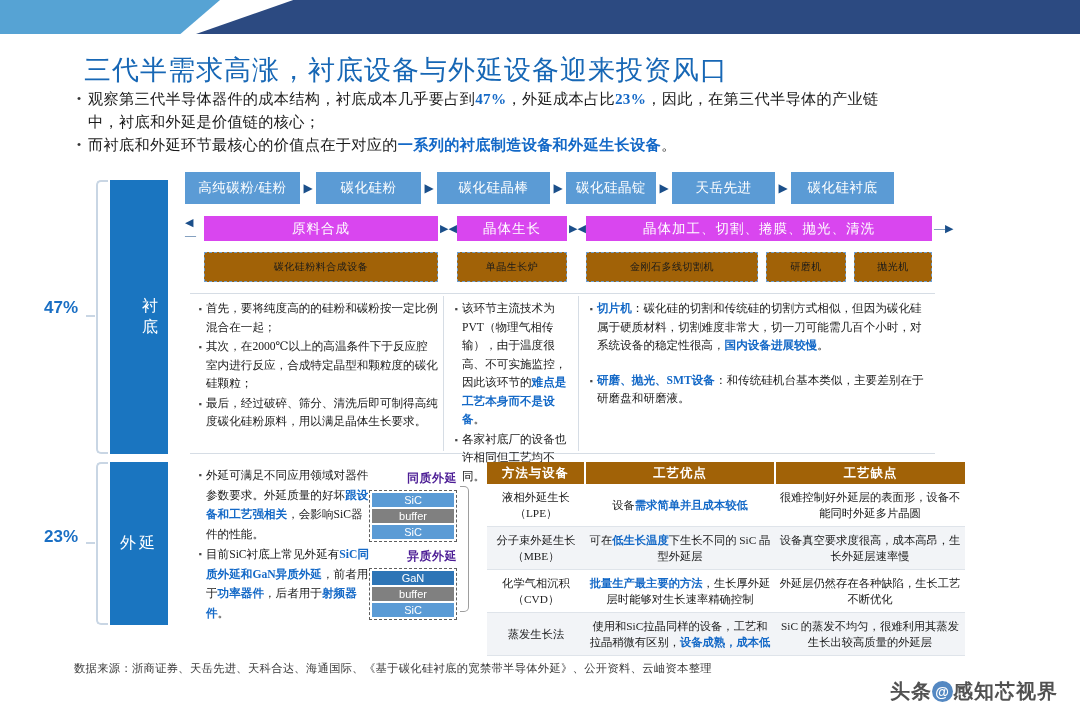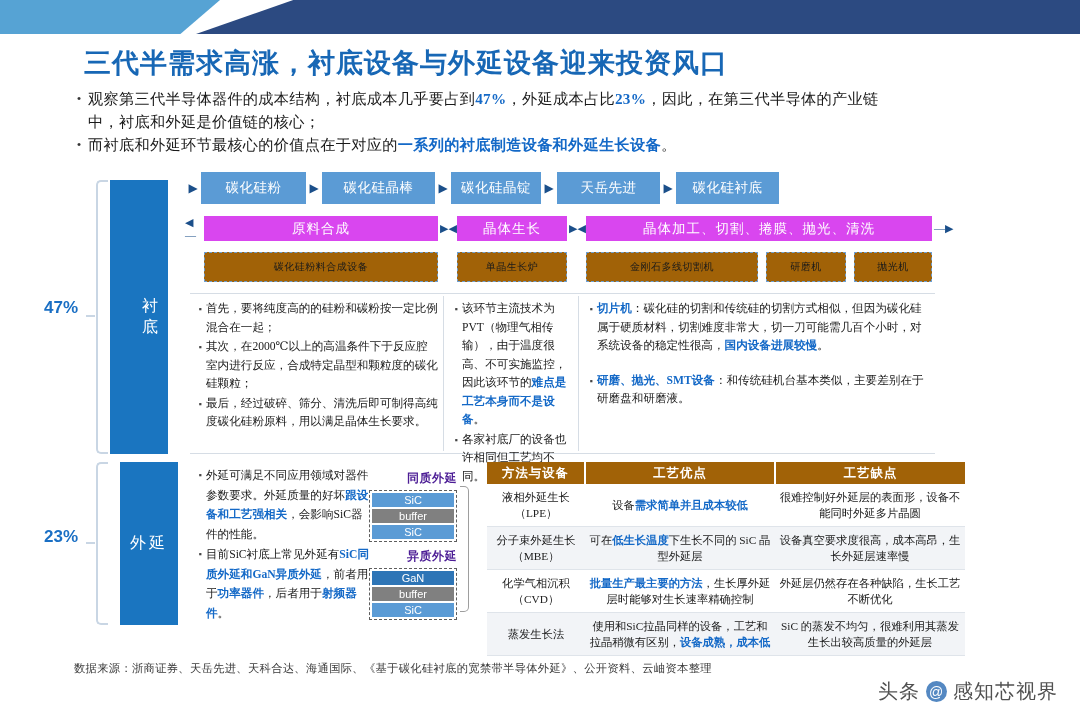--- a/index.html
+++ b/index.html
@@ -17,22 +17,22 @@
     clip-path: polygon(0 0, 100% 0, 82% 100%, 0 100%);
   }
   .hdr-dark {
     position:absolute; left:196px; top:0; width:884px; height:34px;
     background:#2c4a81;
     clip-path: polygon(11% 0, 100% 0, 100% 100%, 0 100%);
   }
 
   
   .title {
-    position:absolute; left:84px; top:45px;
-    font-size:27px; font-weight:bold; color:#1767b5;
+    position:absolute; left:84px; top:52px;
+    font-size:27px; font-weight:normal; color:#1767b5;
     letter-spacing:1px; white-space:nowrap;
   }
 
   
   .intro { position:absolute; left:70px; top:88px; width:940px; }
   .intro-row { display:flex; align-items:flex-start; margin-bottom:1px; }
   .bdot { width:18px; flex:0 0 18px; text-align:center; color:#333; font-size:13px; line-height:22px;}
   .intro-txt { font-size:15.2px; line-height:22.5px; color:#1a1a1a; letter-spacing:.3px; }
   .hl { color:#1469c7; font-weight:bold; }
 
@@ -48,21 +48,21 @@
   .brace-epi { left:96px; top:462px; height:163px; }
   .tick { position:absolute; width:9px; height:2px; background:#c9d6e4; }
   .tick-sub { left:86px; top:315px; }
   .tick-epi { left:86px; top:542px; }
   .stagebox {
     position:absolute; background:#1a75c0; color:#fff;
     display:flex; align-items:center; justify-content:center;
     font-size:16px; letter-spacing:3px; font-weight:500;
   }
   .stage-sub { left:110px; top:180px; width:58px; height:274px;padding-left:32px; }
-  .stage-epi { left:120px; top:462px; width:58px; height:163px; }
+  .stage-epi { left:110px; top:462px; width:58px; height:163px; }
 
   
   .chips { position:absolute; left:185px; top:172px; display:flex; align-items:center; }
   .chip {
     background:#5b9bd5; color:#fff; font-size:13.5px;
     height:32px; display:flex; align-items:center; justify-content:center;
     letter-spacing:.5px; white-space:nowrap;
   }
   .arr { width:16px; text-align:center; color:#1b4f8a; font-size:12px; line-height:1; }
 
@@ -118,23 +118,23 @@
     font-size:11.3px; line-height:16px; color:#1a1a1a; text-align:center;
     padding:5px 4px; border-bottom:1px solid #dfe4ea; vertical-align:middle;
   }
   .tbl tr.alt td { background:#f2f4f7; }
   .c1 { width:98px; } .c2 { width:190px; } .c3 { width:190px; }
 
   
   .src { position:absolute; left:74px; top:661px; font-size:11.3px; color:#3a3a3a; letter-spacing:.3px; }
   .wm {
     position:absolute; right:22px; top:678px;
-    font-size:20px; font-weight:normal; color:#2b2b2b;
+    font-size:20px; font-weight:bold; color:#2b2b2b;
     font-family:"Liberation Sans",sans-serif; letter-spacing:1px;
-    display:flex; align-items:center; gap:6px; opacity:.82;
+    display:flex; align-items:center; gap:0; opacity:.82;
   }
   .wm-at {
     display:inline-flex; align-items:center; justify-content:center;
     width:21px; height:21px; border-radius:50%;
     background:#2f6fb5; color:#fff; font-size:14px;
   }
 </style>
 </head>
 <body>
 
@@ -160,20 +160,21 @@
 <div class="tick tick-sub"></div>
 <div class="brace brace-sub"></div>
 <div class="stagebox stage-sub">衬底</div>
 
 <div class="pct pct-epi">23%</div>
 <div class="tick tick-epi"></div>
 <div class="brace brace-epi"></div>
 <div class="stagebox stage-epi">外延</div>
 
 <div class="chips">
+  <div class="chip" style="width:115px">高纯碳粉/硅粉</div>
   <div class="arr">▶</div>
   <div class="chip" style="width:105px">碳化硅粉</div>
   <div class="arr">▶</div>
   <div class="chip" style="width:113px">碳化硅晶棒</div>
   <div class="arr">▶</div>
   <div class="chip" style="width:90px">碳化硅晶锭</div>
   <div class="arr">▶</div>
   <div class="chip" style="width:103px">天岳先进</div>
   <div class="arr">▶</div>
   <div class="chip" style="width:103px">碳化硅衬底</div>

